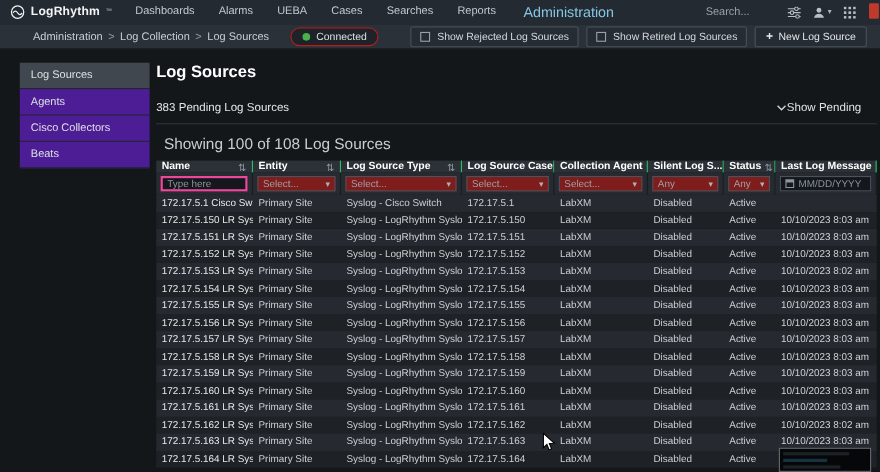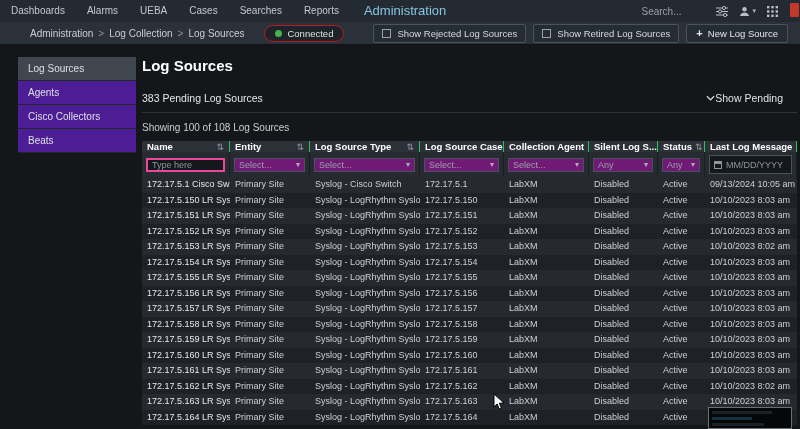--- a/index.html
+++ b/index.html
@@ -43,38 +43,38 @@
   .layout { display:flex; align-items:flex-start; padding:12px 0 0 18px; }
   .sidebar { width:118px; flex:none; }
   .side-item { background:#4c1d95; border-bottom:1px solid #22262b; padding:6px 10px; font-size:10px;
                color:#dde0e3; cursor:pointer; }
   .side-item.active { background:#40474f; }
   .main { flex:1; min-width:0; margin-left:6px; padding-right:3px; }
   .page-title { color:#ffffff; font-size:15px; font-weight:bold; margin:0 0 10px 0; }
   .pending-bar { display:flex; align-items:center; justify-content:space-between; padding:8px 14px 8px 0;
                  border-bottom:1px solid #2e343a; font-size:10.5px; color:#e3e6e9; }
   .show-pending { display:flex; align-items:center; cursor:pointer; color:#dfe3e6; }
-  .showing { font-size:10px; color:#c9cdd1; margin:9px 0 8px 0; }
+  .showing { font-size:14px; color:#c9cdd1; margin:9px 0 8px 7px; }
 
   
   .cols { display:grid; grid-template-columns:88px 80px 110px 84px 85px 69px 47px minmax(0,1fr); }
   .th { background:#2c3138; color:#ffffff; font-size:9.5px; font-weight:bold; padding:0 5px;
         display:flex; align-items:center; justify-content:space-between; border-right:1px solid #22c55e;
         white-space:nowrap; overflow:hidden; cursor:pointer; }
   .sort { color:#9099a1; font-size:9px; font-weight:normal; margin-left:3px; }
   .tfilter > div { background:#262b31; padding:3px 4px; border-right:1px solid #191d21; display:flex;
                    align-items:center; }
   .flt-input { width:100%; height:14px; background:#14171b; border:2px solid #ec4899; color:#dfe3e6;
                font-size:9px; padding:0 4px; font-family:"Liberation Sans", sans-serif; outline:none; }
   .flt-input::placeholder { color:#8d959d; }
-  .flt-select { width:100%; height:14px; background:#701a75; border:1px solid #4a525b; color:#9aa1a8;
+  .flt-select { width:100%; height:14px; background:#7f1d1d; border:1px solid #4a525b; color:#9aa1a8;
                 font-size:9px; padding:0 4px; display:flex; align-items:center; justify-content:space-between;
                 cursor:pointer; white-space:nowrap; overflow:hidden; }
   .flt-select .caret { color:#aab1b8; font-size:8px; }
-  .flt-date { width:100%; height:19px; background:#14171b; border:1px solid #4a525b; display:flex;
+  .flt-date { width:100%; height:14px; background:#14171b; border:1px solid #4a525b; display:flex;
               align-items:center; gap:4px; padding:4px 4px; }
   .cal-icon { width:8px; height:8px; border:1px solid #8d959d; border-top:3px solid #8d959d; flex:none; }
   .date-input { flex:1; min-width:0; background:transparent; border:none; outline:none; color:#dfe3e6;
                 font-size:9px; font-family:"Liberation Sans", sans-serif; }
   .date-input::placeholder { color:#8d959d; }
   .trow { height:15.5px; cursor:pointer; }
   .trow:nth-child(odd) { background:#262a30; }
   .trow:nth-child(even) { background:#1e2227; }
   .td { font-size:9px; color:#ccd1d5; line-height:15.5px; padding:0 5px; white-space:nowrap;
         overflow:hidden; }
@@ -87,20 +87,28 @@
   .pip-row2 { position:absolute; left:3px; top:9px; width:40px; height:3px; background:#16313f; }
   .pip-row3 { position:absolute; left:3px; top:15px; width:52px; height:3px; background:#1c2126; }
   .cursor { position:absolute; left:493px; top:393px; pointer-events:none; }
 </style>
 </head>
 <body>
 
 <div class="screen">
 
   <div class="topnav">
+    <div class="brand">
+      <svg width="14" height="14" viewBox="0 0 20 20">
+        <circle cx="10" cy="10" r="8" fill="none" stroke="#f2f4f5" stroke-width="1.6"></circle>
+        <path d="M4 11c2-3 4-3 6 0s4 3 6 0" fill="none" stroke="#f2f4f5" stroke-width="1.4"></path>
+      </svg>
+      <span class="brand-name">LogRhythm</span>
+      <span class="brand-tm">™</span>
+    </div>
     <span class="nav-item">Dashboards</span>
       <span class="nav-item">Alarms</span>
       <span class="nav-item">UEBA</span>
       <span class="nav-item">Cases</span>
       <span class="nav-item">Searches</span>
       <span class="nav-item">Reports</span>
     <span class="nav-active">Administration</span>
     <div class="nav-right">
       <input class="search-input" type="text" placeholder="Search..." style="">
       <span class="icon-btn">
@@ -290,21 +298,20 @@
 
         <div class="tbody">
           <div class="cols trow">
               <div class="td td-name">172.17.5.1 Cisco Swit...</div>
               <div class="td">Primary Site</div>
               <div class="td">Syslog - Cisco Switch</div>
               <div class="td">172.17.5.1</div>
               <div class="td">LabXM</div>
               <div class="td">Disabled</div>
               <div class="td">Active</div>
-              <div class="td">09/13/2024 10:05 am</div>
             </div>
             <div class="cols trow">
               <div class="td td-name">172.17.5.150 LR Sysl...</div>
               <div class="td">Primary Site</div>
               <div class="td">Syslog - LogRhythm Syslog Ge...</div>
               <div class="td">172.17.5.150</div>
               <div class="td">LabXM</div>
               <div class="td">Disabled</div>
               <div class="td">Active</div>
               <div class="td">10/10/2023 8:03 am</div>

